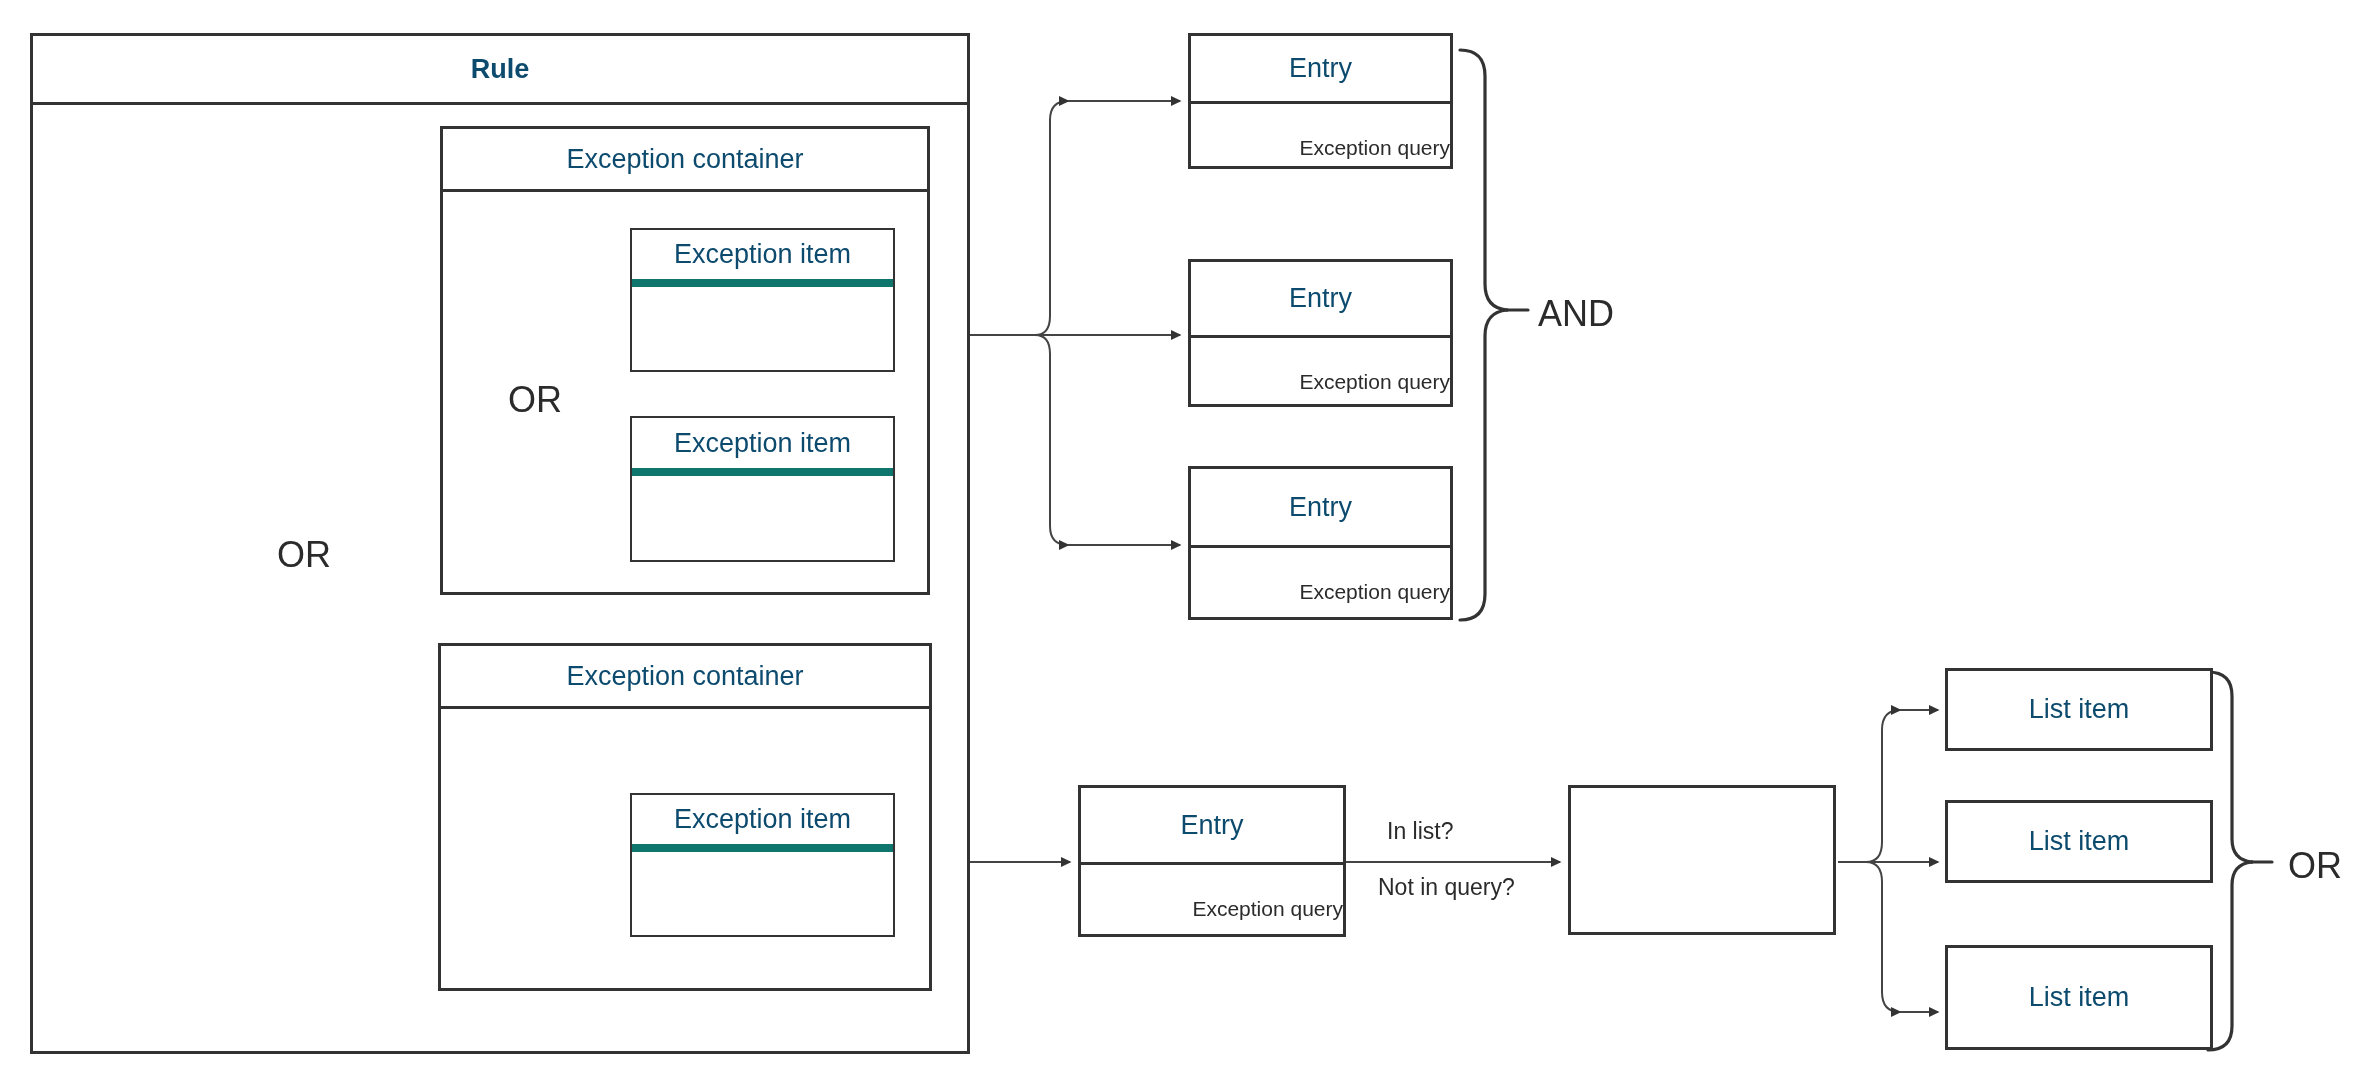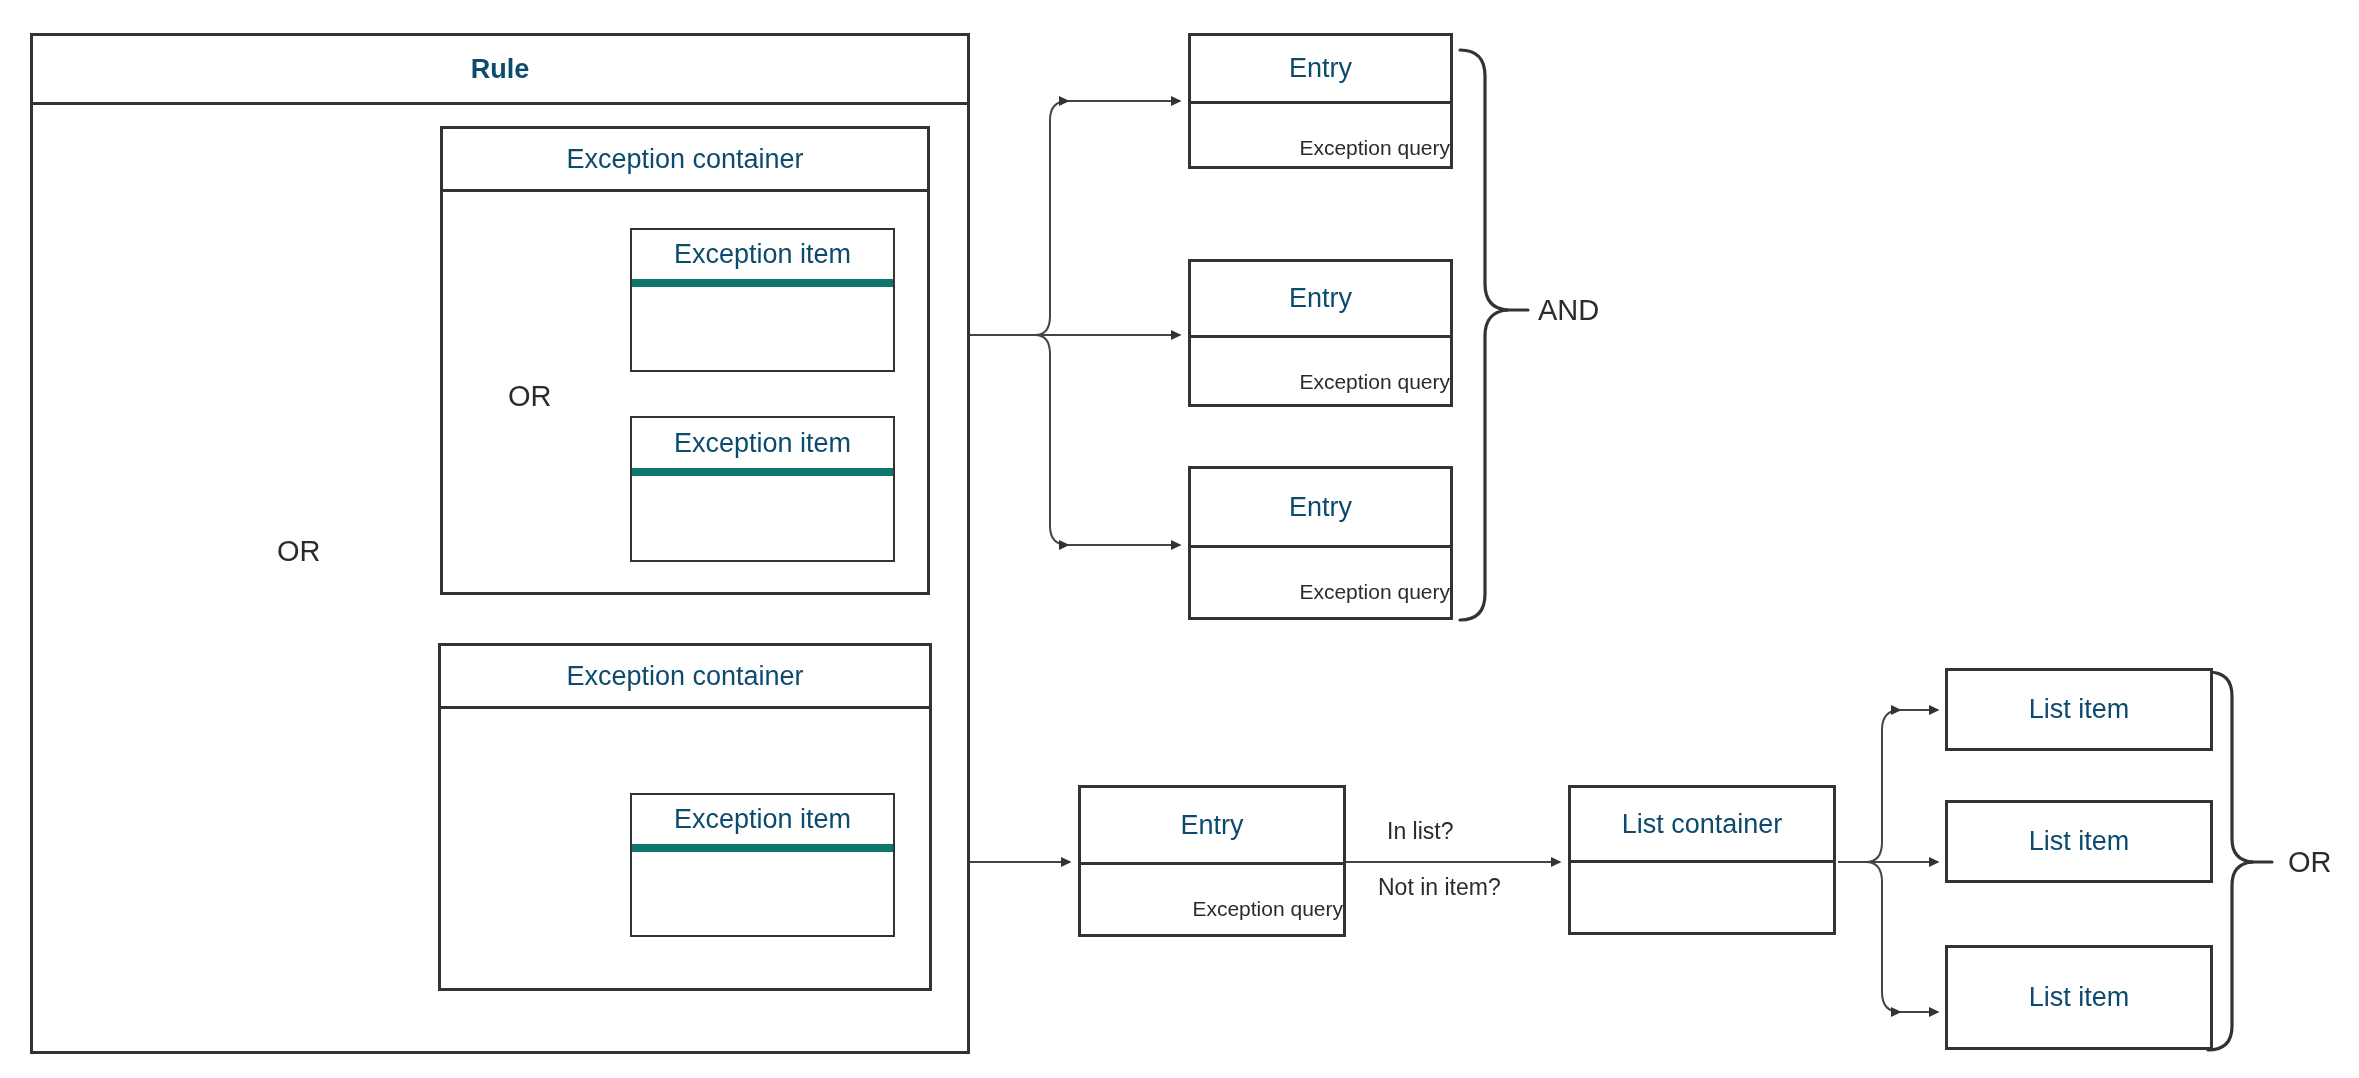--- a/index.html
+++ b/index.html
@@ -68,21 +68,21 @@
     padding-top: 33px;
   }
   .node-body-text {
     font-size: 21px;
     line-height: 1;
     color: #2b2b2b;
     white-space: nowrap;
   }
   .op-label {
     position: absolute;
-    font-size: 29px;
+    font-size: 36px;
     line-height: 1;
     color: #2b2b2b;
     white-space: nowrap;
     z-index: 3;
   }
   .edge-label {
     position: absolute;
     font-size: 23px;
     line-height: 1;
     color: #2b2b2b;
@@ -220,24 +220,23 @@
   <div class="op-label" style="left:1538px; top:296px;">AND</div>
 
   <div class="node" style="left:1078px; top:785px; width:268px; height:152px;">
     <div class="node-title div" style="height:77px;">Entry</div>
     <div class="node-body">
       <span class="node-body-text">Exception query</span>
     </div>
   </div>
 
   <div class="edge-label" style="left:1366px; top:820px;">In list?</div>
-  <div class="edge-label" style="left:1357px; top:876px;">Not in item?</div>
+  <div class="edge-label" style="left:1357px; top:876px;">Not in query?</div>
 
   <div class="node" style="left:1568px; top:785px; width:268px; height:150px;">
-    <div class="node-title div" style="height:75px;">List container</div>
     <div class="node-body">
       <span class="node-body-text"></span>
     </div>
   </div>
 
   <div class="node" style="left:1945px; top:668px; width:268px; height:83px;">
     <div class="node-title" style="height:100%;">List item</div>
   </div>
 
   <div class="node" style="left:1945px; top:800px; width:268px; height:83px;">

